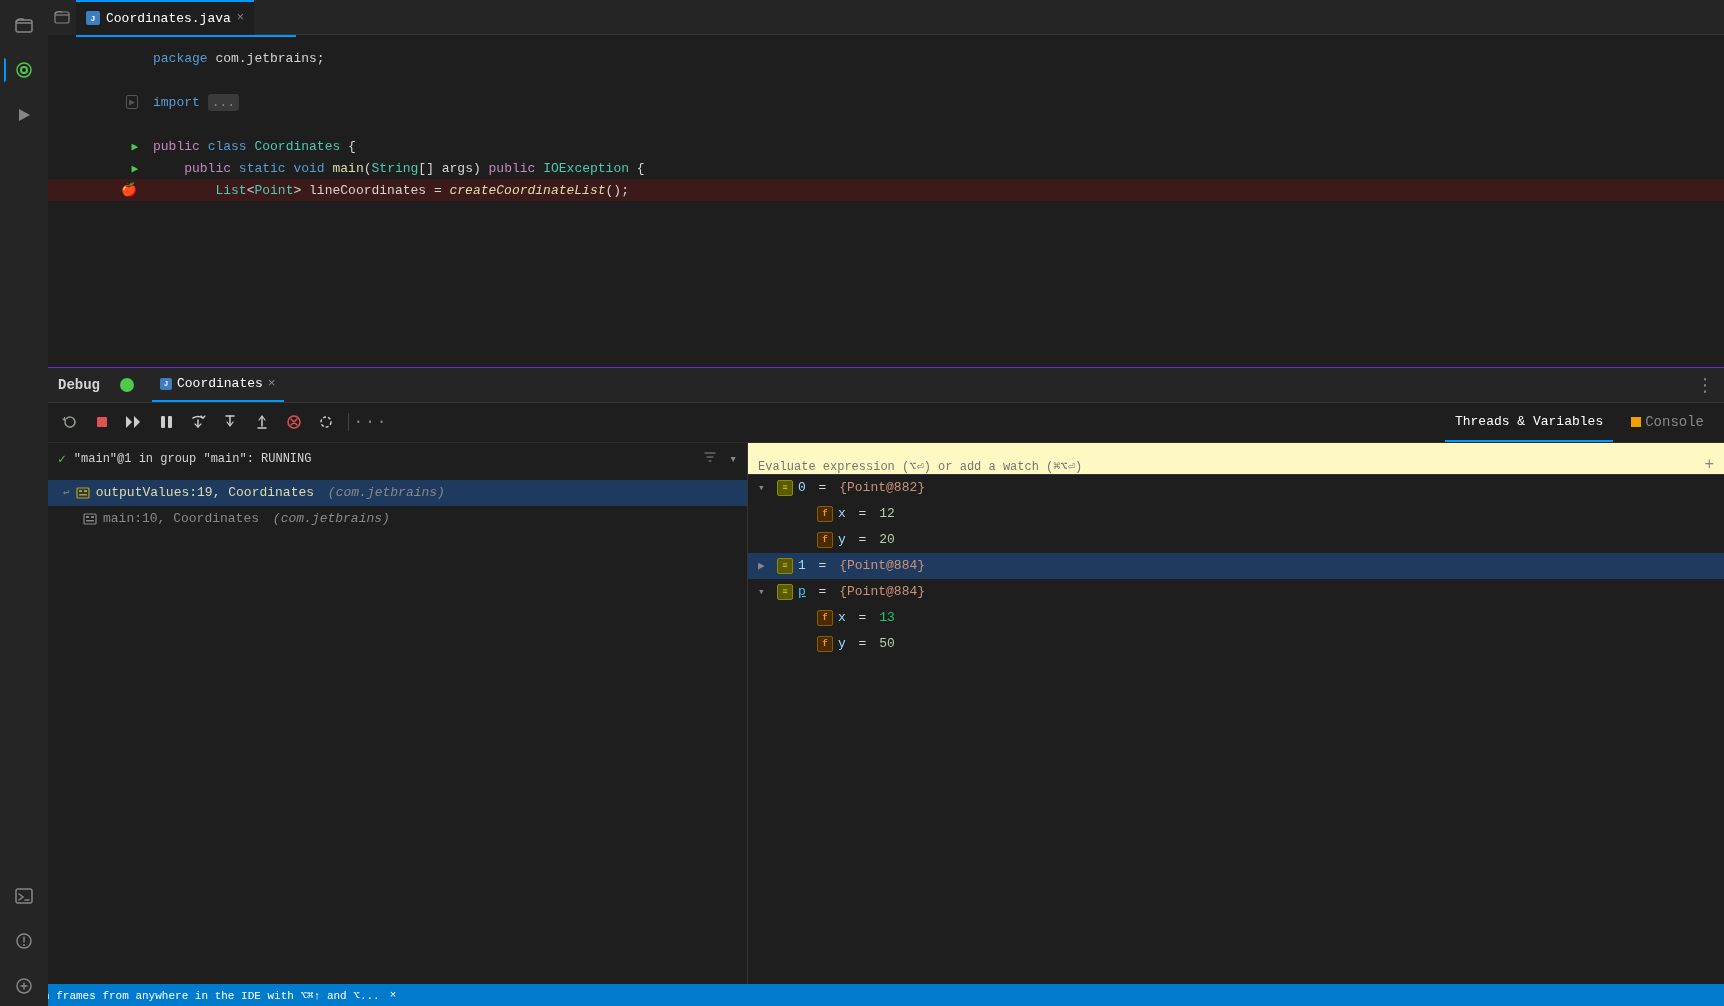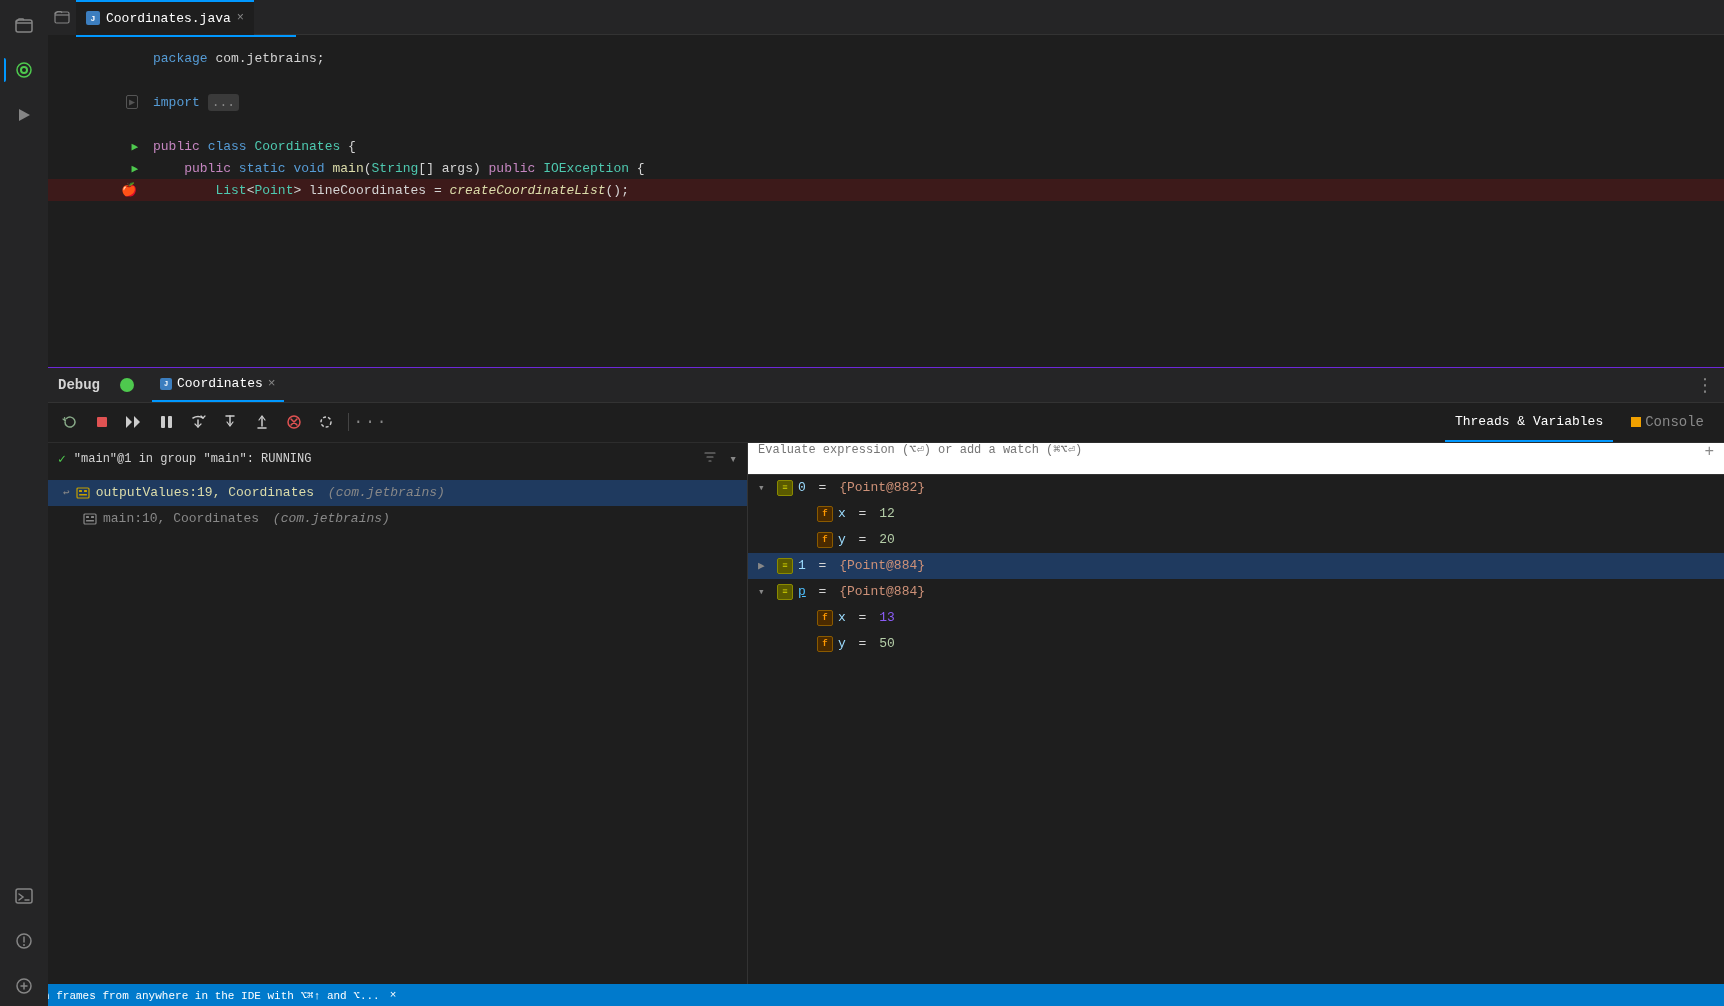--- a/index.html
+++ b/index.html
@@ -246,24 +246,24 @@
     
     .variables-panel {
       flex: 1;
       display: flex;
       flex-direction: column;
       overflow: hidden;
     }
 
     .eval-bar {
       display: flex;
-      align-items: flex-start;
+      align-items: flex-end;
       height: 32px;
       padding: 0 10px;
-      background: #ffffff;
+      background: #fef9c3;
       border-bottom: 1px solid #333;
       gap: 8px;
     }
 
     .eval-input {
       flex: 1;
       background: transparent;
       border: none;
       outline: none;
       color: #888;
@@ -678,21 +678,21 @@
               <span style="color:#4fc1ff;text-decoration:underline;">p</span>
               <span style="color:#d4d4d4;">&nbsp;=&nbsp;</span>
               <span style="color:#ce9178;">{Point@884}</span>
             </div>
 
             <div class="var-row var-indent2">
               <span style="color:#888;font-size:11px;width:14px;"></span>
               <div class="var-icon var-icon-field">f</div>
               <span style="color:#9cdcfe;">x</span>
               <span style="color:#d4d4d4;">&nbsp;=&nbsp;</span>
-              <span style="color:#8b5cf6;">13</span>
+              <span style="color:#22c55e;">13</span>
             </div>
 
             <div class="var-row var-indent2">
               <span style="color:#888;font-size:11px;width:14px;"></span>
               <div class="var-icon var-icon-field">f</div>
               <span style="color:#9cdcfe;">y</span>
               <span style="color:#d4d4d4;">&nbsp;=&nbsp;</span>
               <span style="color:#b5cea8;">50</span>
             </div>
           </div>

